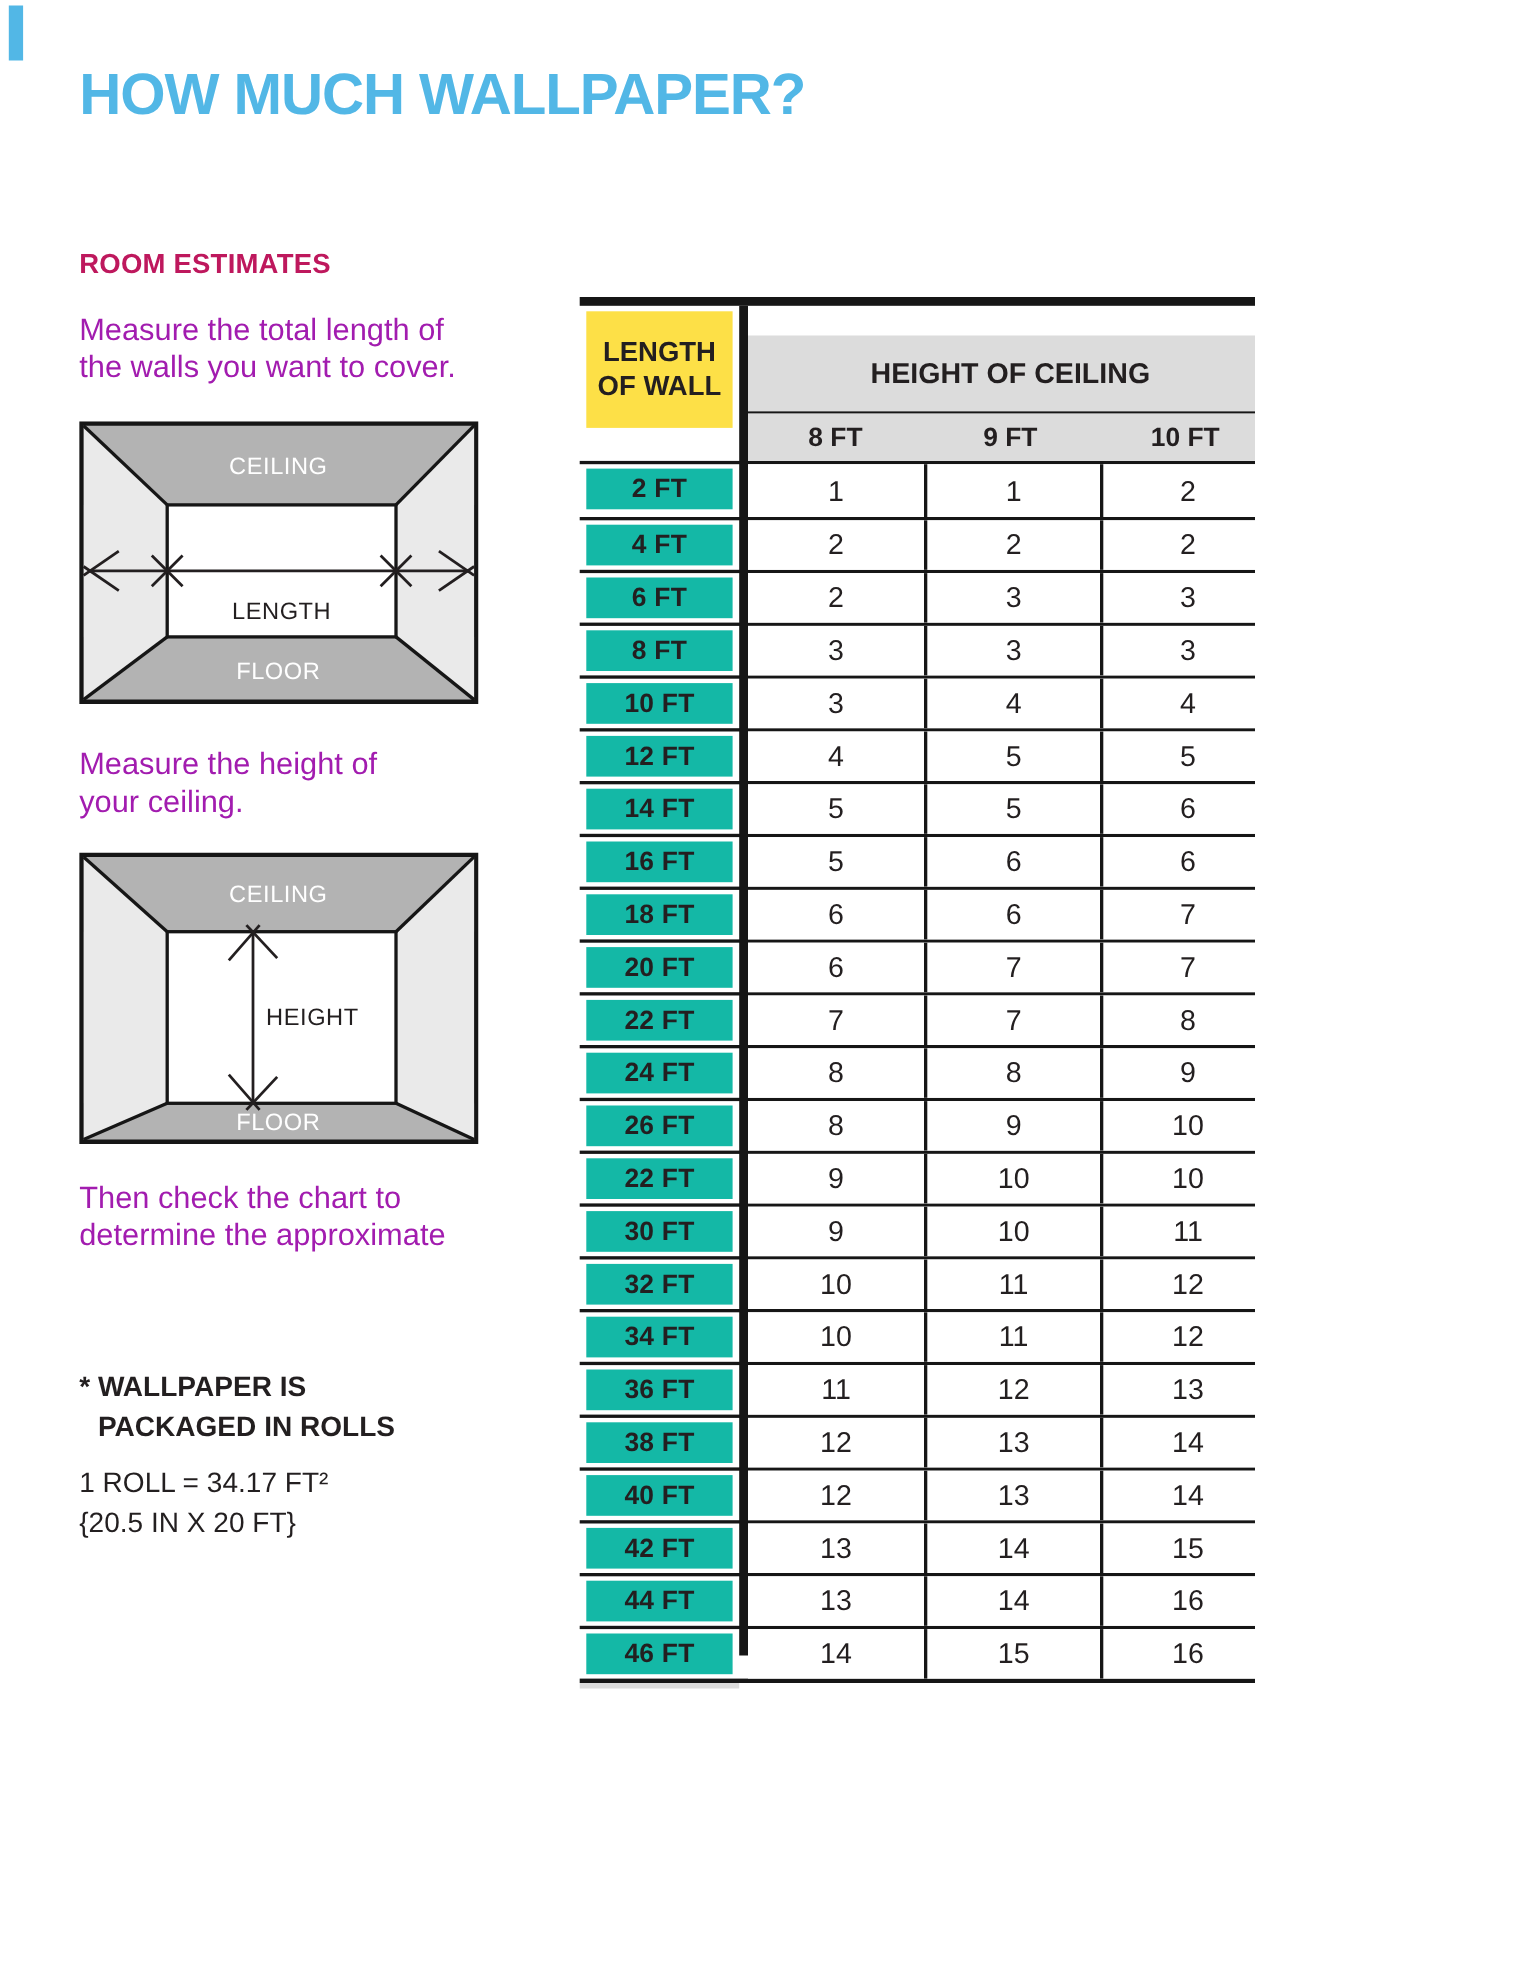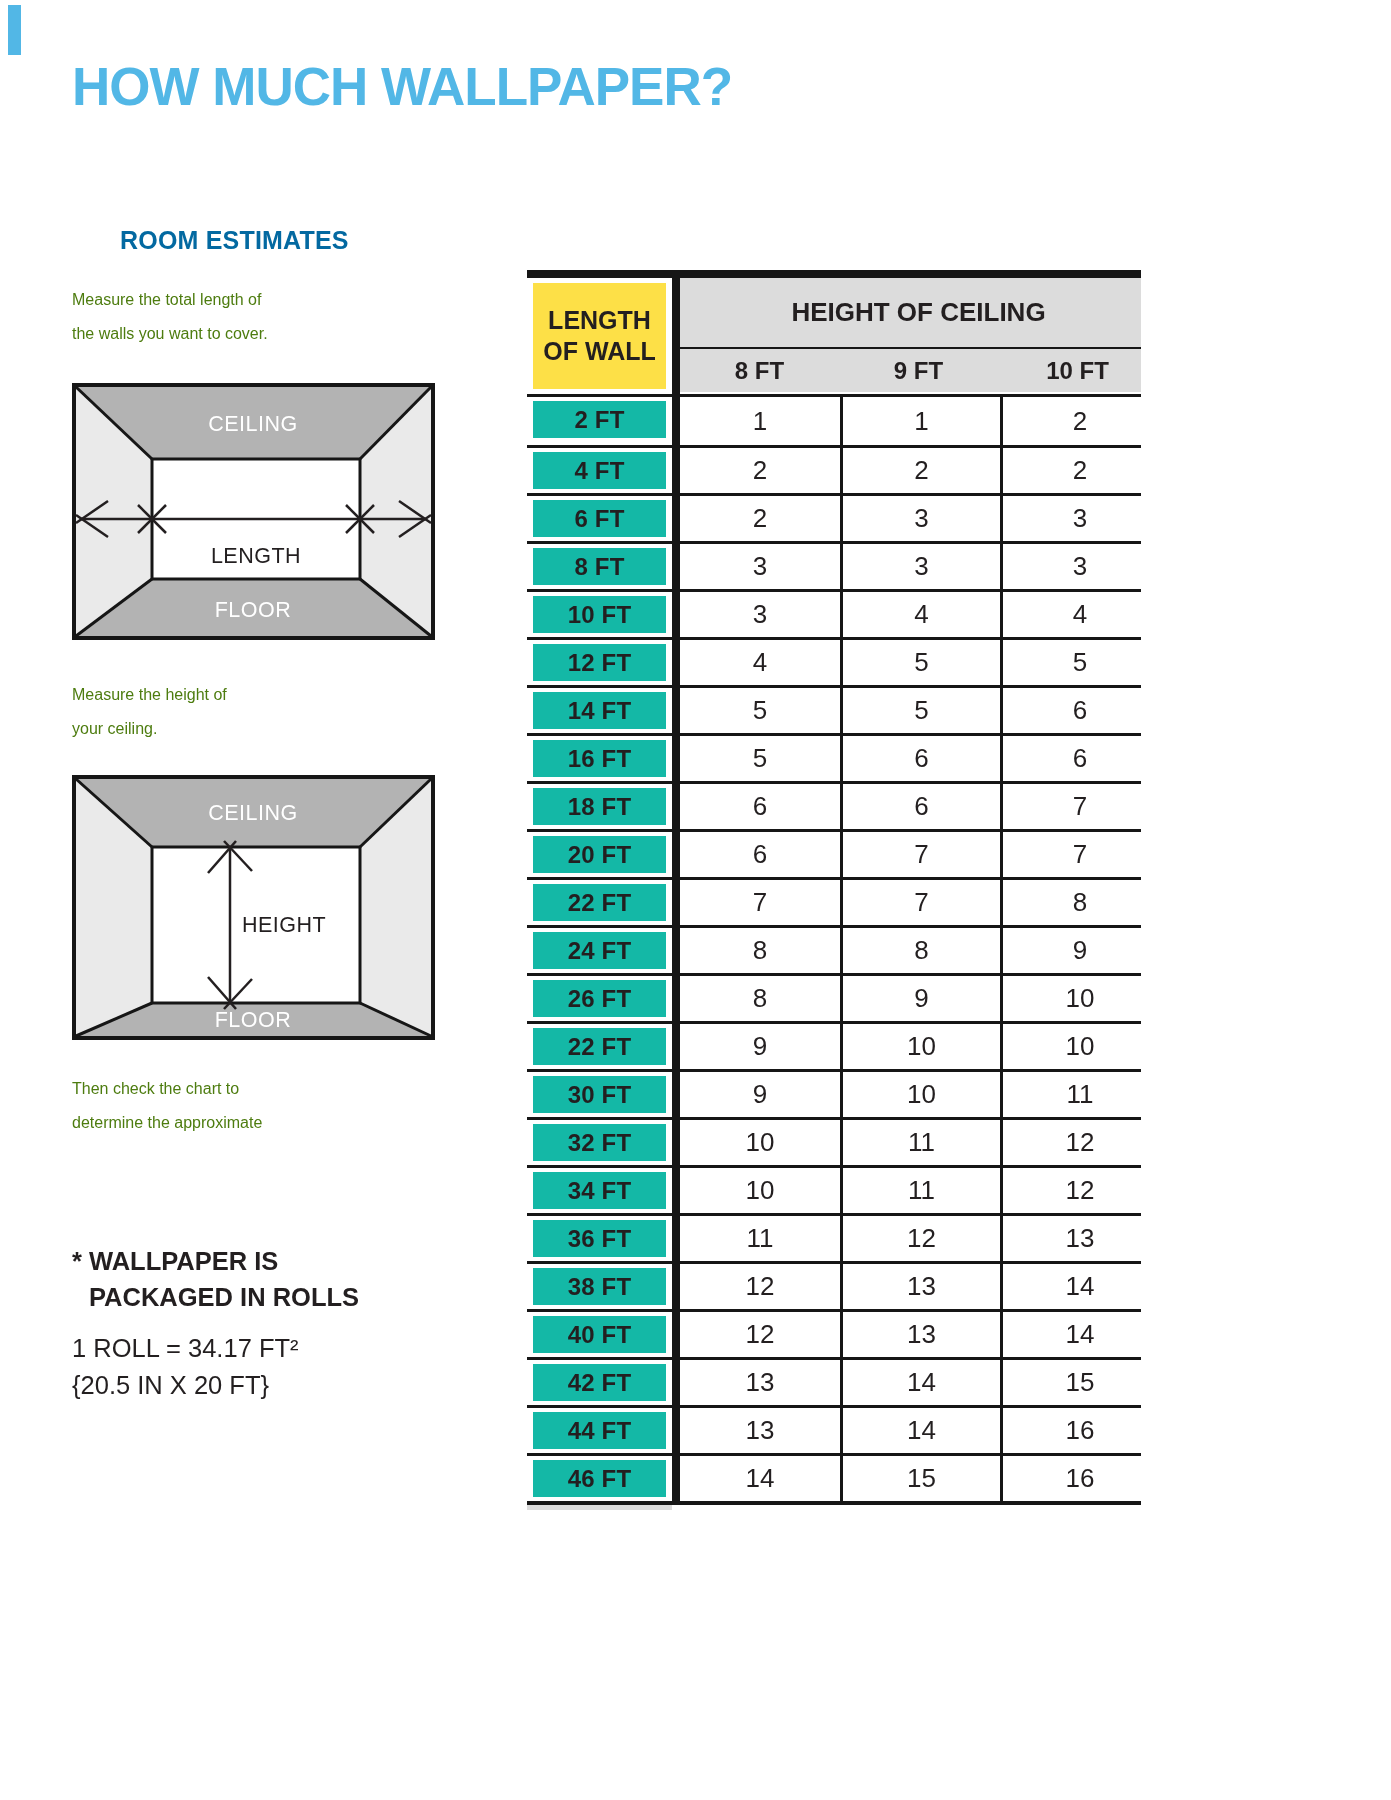--- a/index.html
+++ b/index.html
@@ -6,25 +6,25 @@
   .page{
     position:relative;width:1141px;height:1800px;background:#ffffff;overflow:hidden;
     font-family:"Liberation Sans", sans-serif;color:#231f20;
   }
   .cyan-bar{position:absolute;left:8px;top:5px;width:13px;height:50px;background:#52b7e6;}
   .page-title{
     position:absolute;left:72px;top:56px;font-size:53px;font-weight:bold;
     letter-spacing:-1px;color:#52b7e6;white-space:nowrap;
   }
   .sec-head{
-    position:absolute;font-size:25px;font-weight:bold;color:#0369a1;letter-spacing:0.2px;margin-left:48px;
+    position:absolute;font-size:25px;font-weight:bold;color:#be185d;letter-spacing:0.2px;
   }
   .room-estimates{left:72px;top:226px;}
   .rolls-needed{left:527px;top:226px;width:633px;text-align:center;}
-  .body-copy{position:absolute;left:72px;font-size:16px;line-height:34px;color:#4d7c0f;}
+  .body-copy{position:absolute;left:72px;font-size:28px;line-height:34px;color:#a21caf;}
   .p1{top:283px;}
   .p2{top:678px;}
   .p3{top:1072px;}
   .footnote{
     position:absolute;left:72px;top:1243px;font-size:25.5px;font-weight:bold;line-height:36px;
   }
   .footnote .indent{padding-left:17px;}
   .rollinfo{
     position:absolute;left:72px;top:1330px;font-size:25.5px;font-weight:normal;line-height:37px;
   }
@@ -42,21 +42,21 @@
   .th-label-track{position:relative;}
   .th-label{
     margin:5px 6px;background:#fde047;height:106px;
     display:flex;align-items:center;justify-content:center;text-align:center;
     font-size:25px;font-weight:bold;line-height:31px;
   }
   .th-right{border-right:3px solid #161616;box-sizing:border-box;}
   .th-group{
     height:71px;background:#dcdcdc;border-bottom:2px solid #161616;
     display:flex;align-items:center;justify-content:center;
-    font-size:26px;font-weight:bold;box-sizing:border-box;
+    font-size:26px;font-weight:bold;box-sizing:border-box;margin-top:27px;
   }
   .th-cols{
     height:43px;background:#dcdcdc;display:grid;grid-template-columns:159px 159px 159px;
   }
   .th-col{display:flex;align-items:center;justify-content:center;font-size:24px;font-weight:bold;}
   .tbody{border-bottom:4px solid #161616;}
   .trow{display:grid;grid-template-columns:145px 8px 160px 160px 160px;height:48px;box-sizing:border-box;}
   .trow + .trow{border-top:3px solid #161616;}
   .tlabel-track{position:relative;}
   .tlabel{

